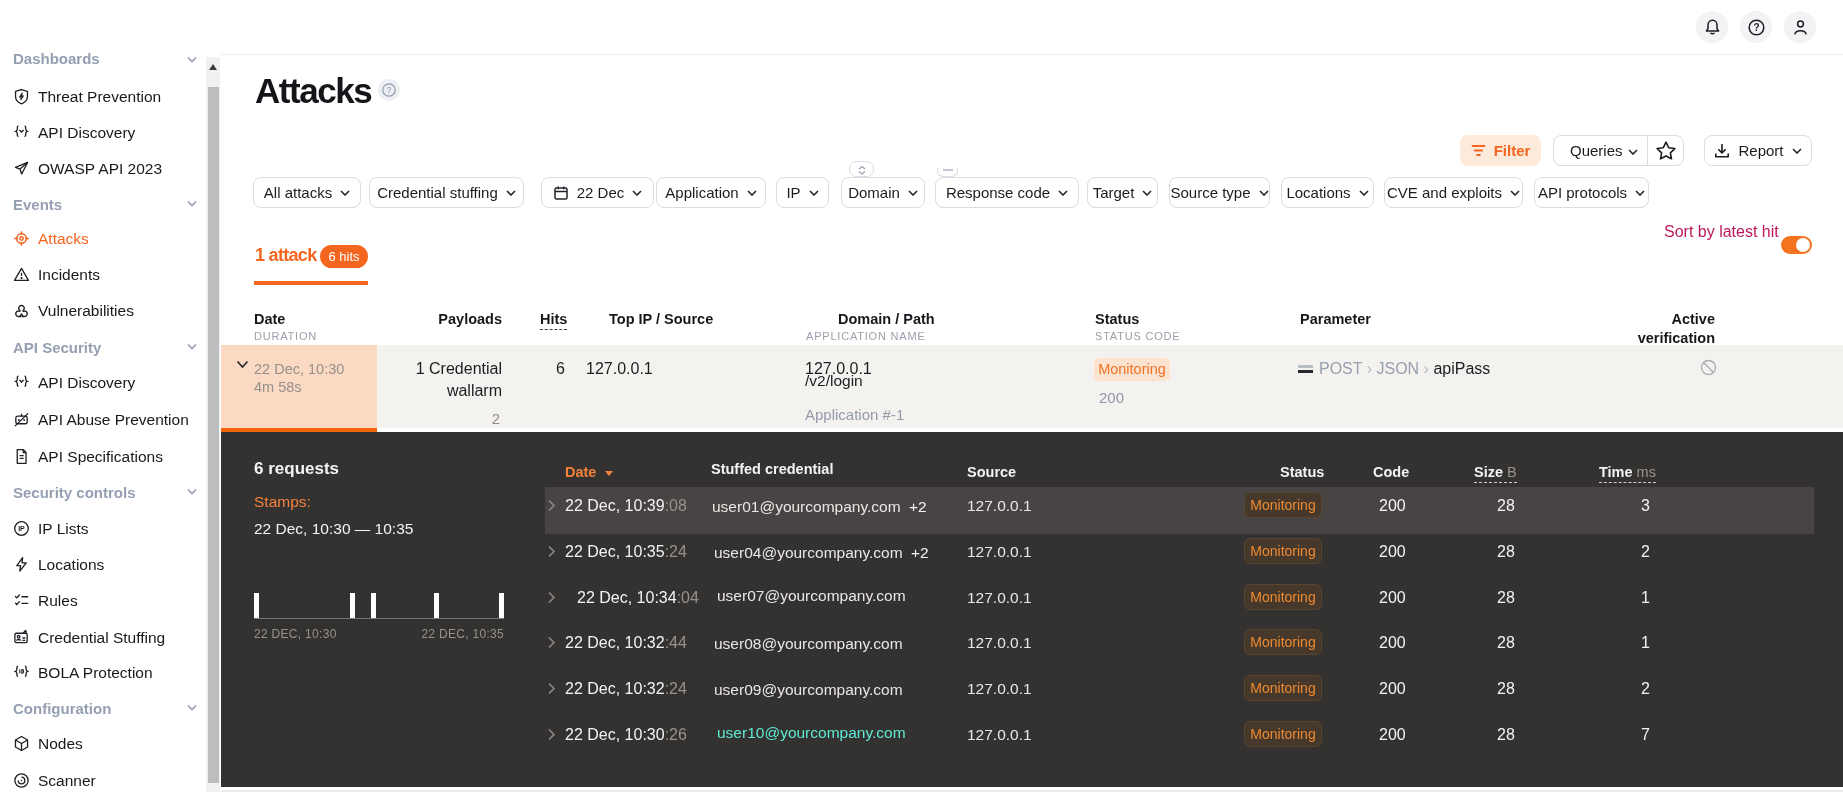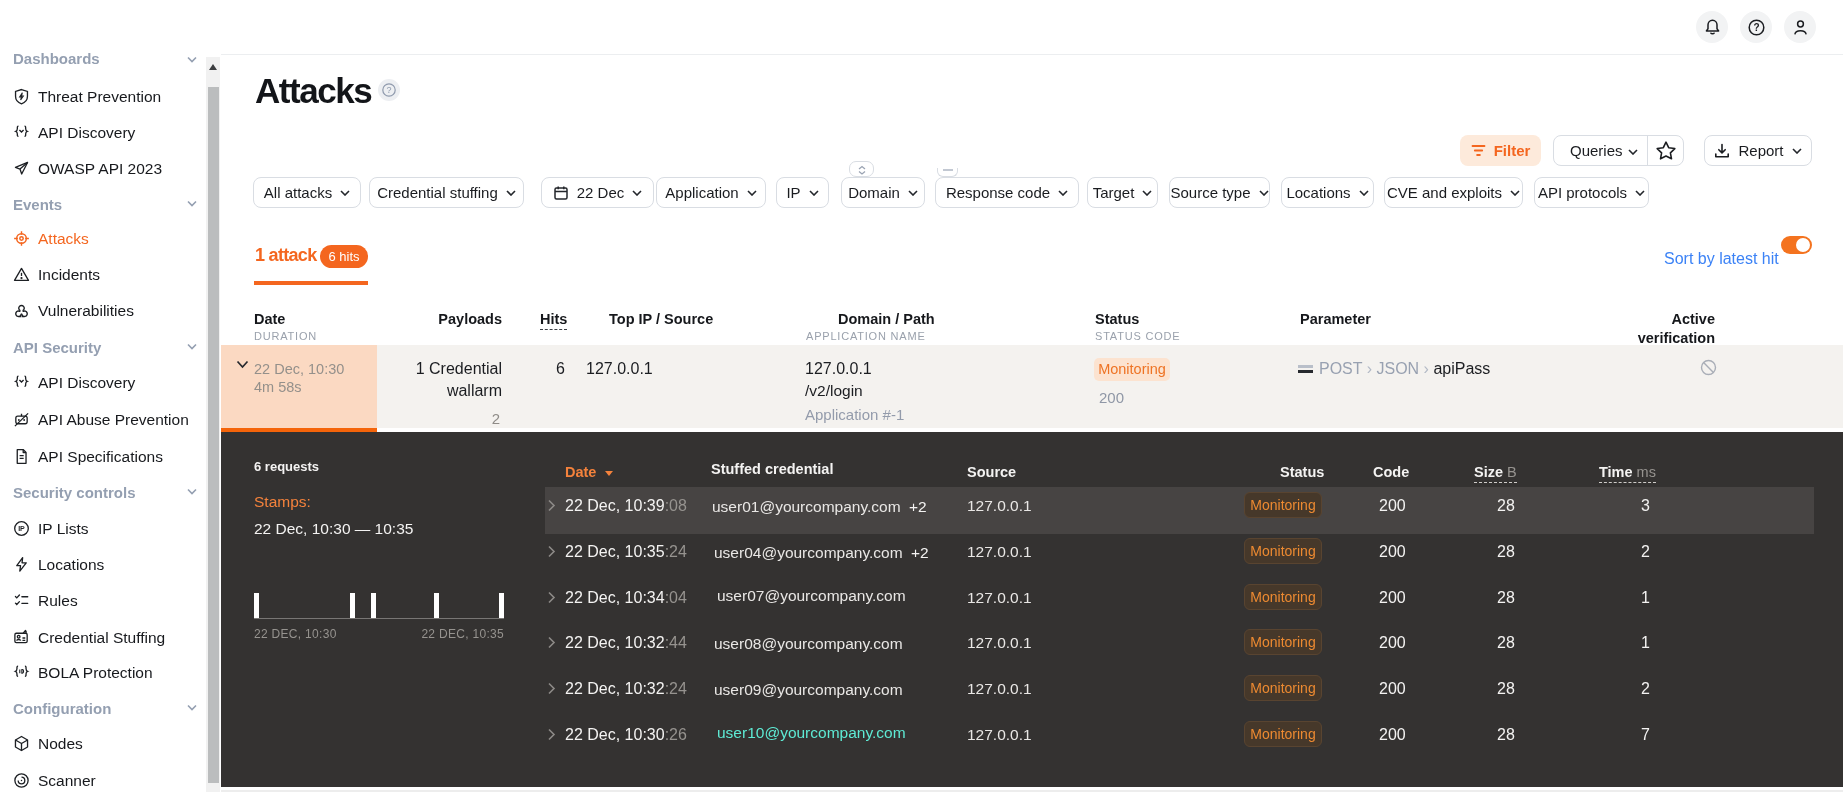--- a/index.html
+++ b/index.html
@@ -35,21 +35,21 @@
 #slashchip { position:absolute; right:43px; top:12px; width:19px; height:16px; border:1px solid #dadde3; border-radius:4px; color:#8b94a3; font-size:11px; text-align:center; line-height:14px; }
 #searchbtn { position:absolute; right:3px; top:2px; width:32px; height:32px; background:#f4661f; border-radius:7px; display:flex; align-items:center; justify-content:center; }
 .stab { position:absolute; background:#fff; border:1px solid #d9dde3; border-radius:7px; z-index:3; }
 
 .fbtn { position:absolute; top:122px; height:31px; border:1px solid #d9dde3; border-radius:8px; background:#fff; font-size:15px; color:#1a1c20; display:flex; align-items:center; justify-content:center; gap:8px; white-space:nowrap; }
 .tbtn { position:absolute; top:80px; height:31px; border-radius:8px; font-size:15px; display:flex; align-items:center; justify-content:center; gap:8px; white-space:nowrap; }
 
 #tabtext { position:absolute; left:34px; top:190px; font-size:18px; font-weight:bold; color:#f4661f; letter-spacing:-0.7px; }
 #tabbadge { position:absolute; left:99px; top:190px; width:48px; height:23px; background:#f4661f; border-radius:12px; color:#fff; font-size:13px; text-align:center; line-height:23px; }
 #tabline { position:absolute; left:33px; top:226px; width:114px; height:4px; background:#f4661f; }
-#sortlab { position:absolute; left:1443px; top:195px; font-size:16px; color:#3b82f6; }
+#sortlab { position:absolute; left:1443px; top:168px; font-size:16px; color:#be185d; }
 #toggle { position:absolute; left:1560px; top:181px; width:31px; height:18px; background:#f4731f; border-radius:9px; }
 #toggle .knob { position:absolute; right:2px; top:2px; width:14px; height:14px; background:#fff; border-radius:50%; }
 
 .th { position:absolute; top:256px; font-size:14.5px; font-weight:bold; color:#16181c; }
 .th2 { position:absolute; top:275px; font-size:11px; color:#9aa1ac; letter-spacing:0.8px; }
 .dashed { border-bottom:1.5px dashed #3c4046; padding-bottom:2px; }
 .dashedw { border-bottom:1.5px dashed #cfcdca; padding-bottom:2px; }
 
 #arow { position:absolute; left:0; top:290px; width:1622px; height:82.5px; background:#f4f2ef; }
 #acell { position:absolute; left:0; top:290px; width:156px; height:82.5px; background:#fbd9c2; }
@@ -199,35 +199,35 @@
         <polyline points="1.5,1.5 6.5,7 11.5,1.5" fill="none" stroke="#26292e" stroke-width="1.7"></polyline>
       </svg>
     <div class="gtxt" style="left:33px; top:306px;">22 Dec, 10:30</div>
     <div class="gtxt" style="left:33px; top:324px;">4m 58s</div>
     <div class="rtxt" style="left:120px; top:305px; width:161px; text-align:right;">1 Credential</div>
     <div class="rtxt" style="left:120px; top:327px; width:161px; text-align:right;">wallarm</div>
     <div class="gtxt" style="left:120px; top:355px; width:159px; text-align:right; font-size:15px; color:#8f8c88;">2</div>
     <div class="rtxt" style="left:244px; top:305px; width:100px; text-align:right;">6</div>
     <div class="rtxt" style="left:365px; top:305px;">127.0.0.1</div>
     <div class="rtxt" style="left:584px; top:305px;">127.0.0.1</div>
-    <div class="rtxt" style="left:584px; top:327px; font-size:15.5px;text-align:center;">/v2/login</div>
+    <div class="rtxt" style="left:584px; top:317px; font-size:15.5px;text-align:center;">/v2/login</div>
     <div class="btxt" style="left:584px; top:351px; color:#939bab;">Application #-1</div>
     <div style="position:absolute; left:873px; top:303px; width:76px; height:23px; background:#fce3d0; border-radius:5px; color:#ee7324; font-size:14.5px; text-align:center; line-height:23px;">Monitoring</div>
     <div class="btxt" style="left:878px; top:334px;">200</div>
     <div style="position:absolute; left:1077px; top:310px; width:15px; height:3px; background:#b9bfc9;"></div>
     <div style="position:absolute; left:1077px; top:315px; width:15px; height:3px; background:#26292e;"></div>
     <div class="rtxt" style="left:1098px; top:305px; color:#98a1b1;">POST <span style="color:#b3bac6;">›</span> JSON <span style="color:#b3bac6;">›</span> <span style="color:#1b1d21;">apiPass</span></div>
     <svg style="position:absolute; left:1479px; top:304px;" width="17" height="17" viewBox="0 0 17 17" fill="none" stroke="#a9aeb7" stroke-width="1.4">
         <circle cx="8.5" cy="8.5" r="7"></circle>
         <path d="M3.6 3.6 L13.4 13.4"></path>
       </svg>
 
     <div id="dark">
       <div id="hlrow"></div>
-      <div class="dw" style="left:33px; top:27px; font-size:13px; font-weight:bold;">6 requests</div>
+      <div class="dw" style="left:33px; top:27px; font-size:17px; font-weight:bold;">6 requests</div>
       <div class="dw" style="left:33px; top:61px; font-size:15.5px; color:#f4823c;">Stamps:</div>
       <div class="dw" style="left:33px; top:88px; font-size:15.5px;">22 Dec, 10:30 — 10:35</div>
       <div style="position:absolute; left:33px; top:186px; width:250px; height:1px; background:#787674;"></div>
       <div style="position:absolute; left:33px; top:161px; width:4.5px; height:25px; background:#fff;"></div>
       <div style="position:absolute; left:129px; top:161px; width:4.5px; height:25px; background:#fff;"></div>
       <div style="position:absolute; left:150px; top:161px; width:4.5px; height:25px; background:#fff;"></div>
       <div style="position:absolute; left:213px; top:161px; width:4.5px; height:25px; background:#fff;"></div>
       <div style="position:absolute; left:278px; top:161px; width:4.5px; height:25px; background:#fff;"></div>
       <div class="dw dg" style="left:33px; top:195px; font-size:12px; letter-spacing:0.3px;">22 DEC, 10:30</div>
       <div class="dw dg" style="left:160px; top:195px; width:123px; text-align:right; font-size:12px; letter-spacing:0.3px;">22 DEC, 10:35</div>
@@ -261,21 +261,21 @@
       <div class="dw" style="left:690px; top:112px; font-size:15.5px;">+2</div>
       <div class="dw" style="left:746px; top:111px; font-size:15.5px; color:#e9e7e5;">127.0.0.1</div>
       <div class="mchip" style="top:106px;">Monitoring</div>
       <div class="dw" style="left:1158px; top:111px;">200</div>
       <div class="dw" style="left:1276px; top:111px;">28</div>
       <div class="dw" style="left:1329px; top:111px; width:100px; text-align:right;">2</div>
 
       <svg style="position:absolute; left:326px; top:159px;" width="9" height="13" viewBox="0 0 9 13">
           <polyline points="2,1.5 7,6.5 2,11.5" fill="none" stroke="#8d8a87" stroke-width="1.6"></polyline>
         </svg>
-      <div class="dw" style="left:344px; top:157px;">22 Dec, 10:34<span class="dg">:04</span></div>
+      <div class="dw" style="left:356px; top:157px;">22 Dec, 10:34<span class="dg">:04</span></div>
       <div class="dw" style="left:496px; top:155px; font-size:15.5px; color:#e9e7e5;">user07@yourcompany.com</div>
       <div class="dw" style="left:746px; top:157px; font-size:15.5px; color:#e9e7e5;">127.0.0.1</div>
       <div class="mchip" style="top:152px;">Monitoring</div>
       <div class="dw" style="left:1158px; top:157px;">200</div>
       <div class="dw" style="left:1276px; top:157px;">28</div>
       <div class="dw" style="left:1329px; top:157px; width:100px; text-align:right;">1</div>
 
       <svg style="position:absolute; left:326px; top:204px;" width="9" height="13" viewBox="0 0 9 13">
           <polyline points="2,1.5 7,6.5 2,11.5" fill="none" stroke="#8d8a87" stroke-width="1.6"></polyline>
         </svg>

